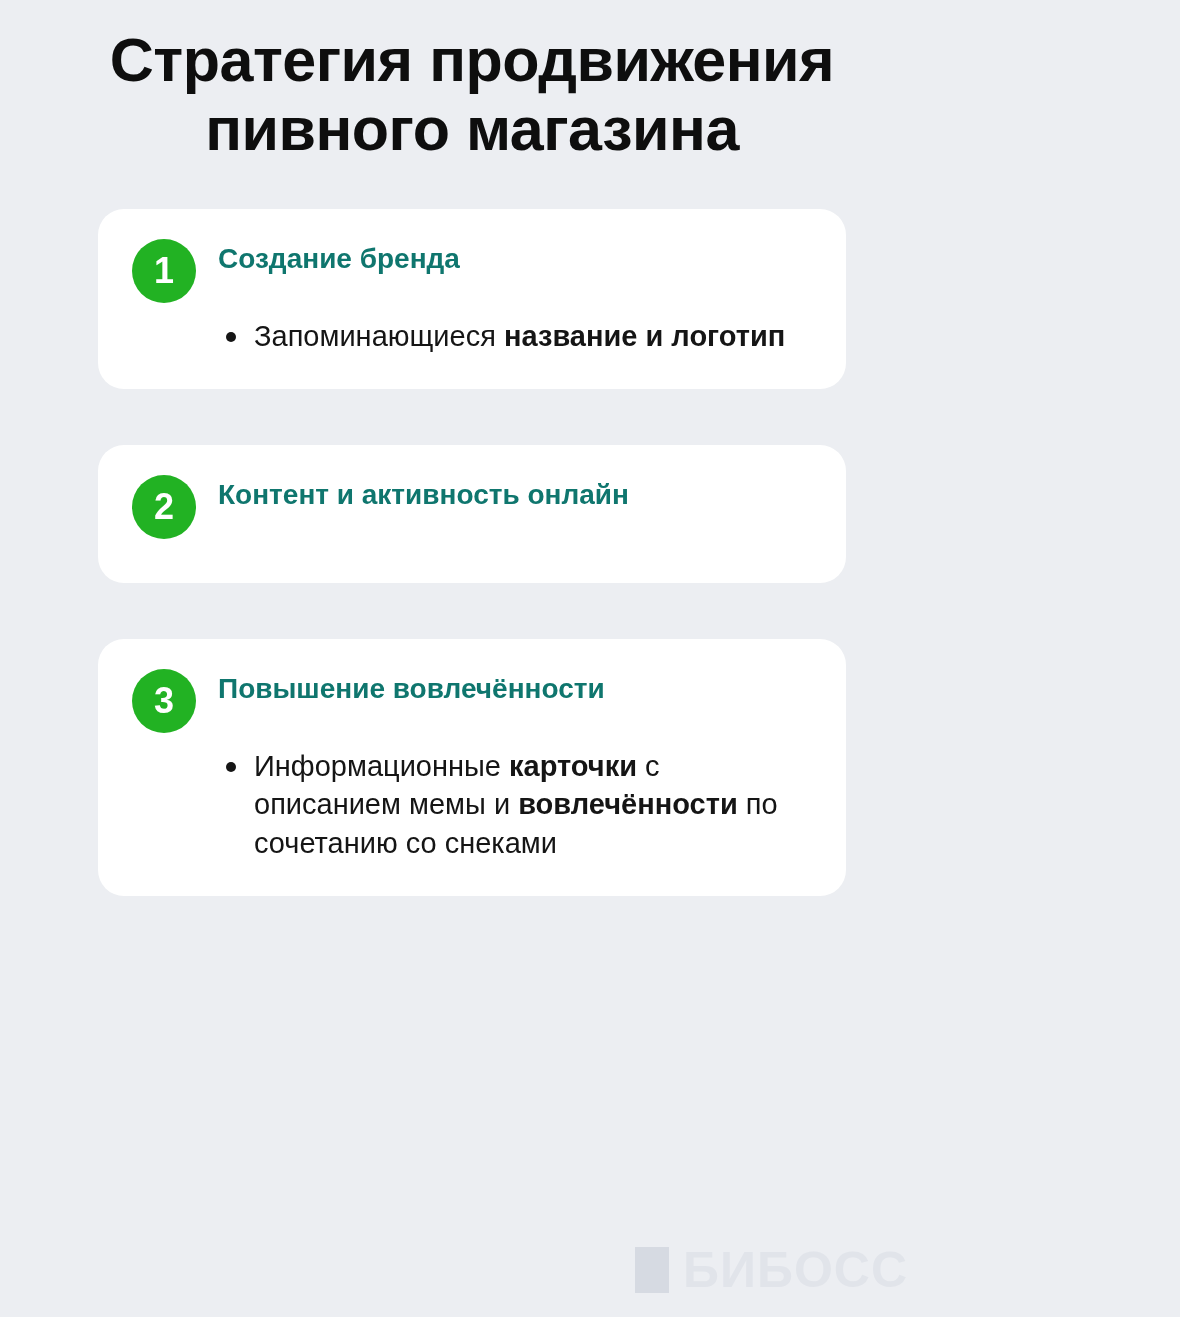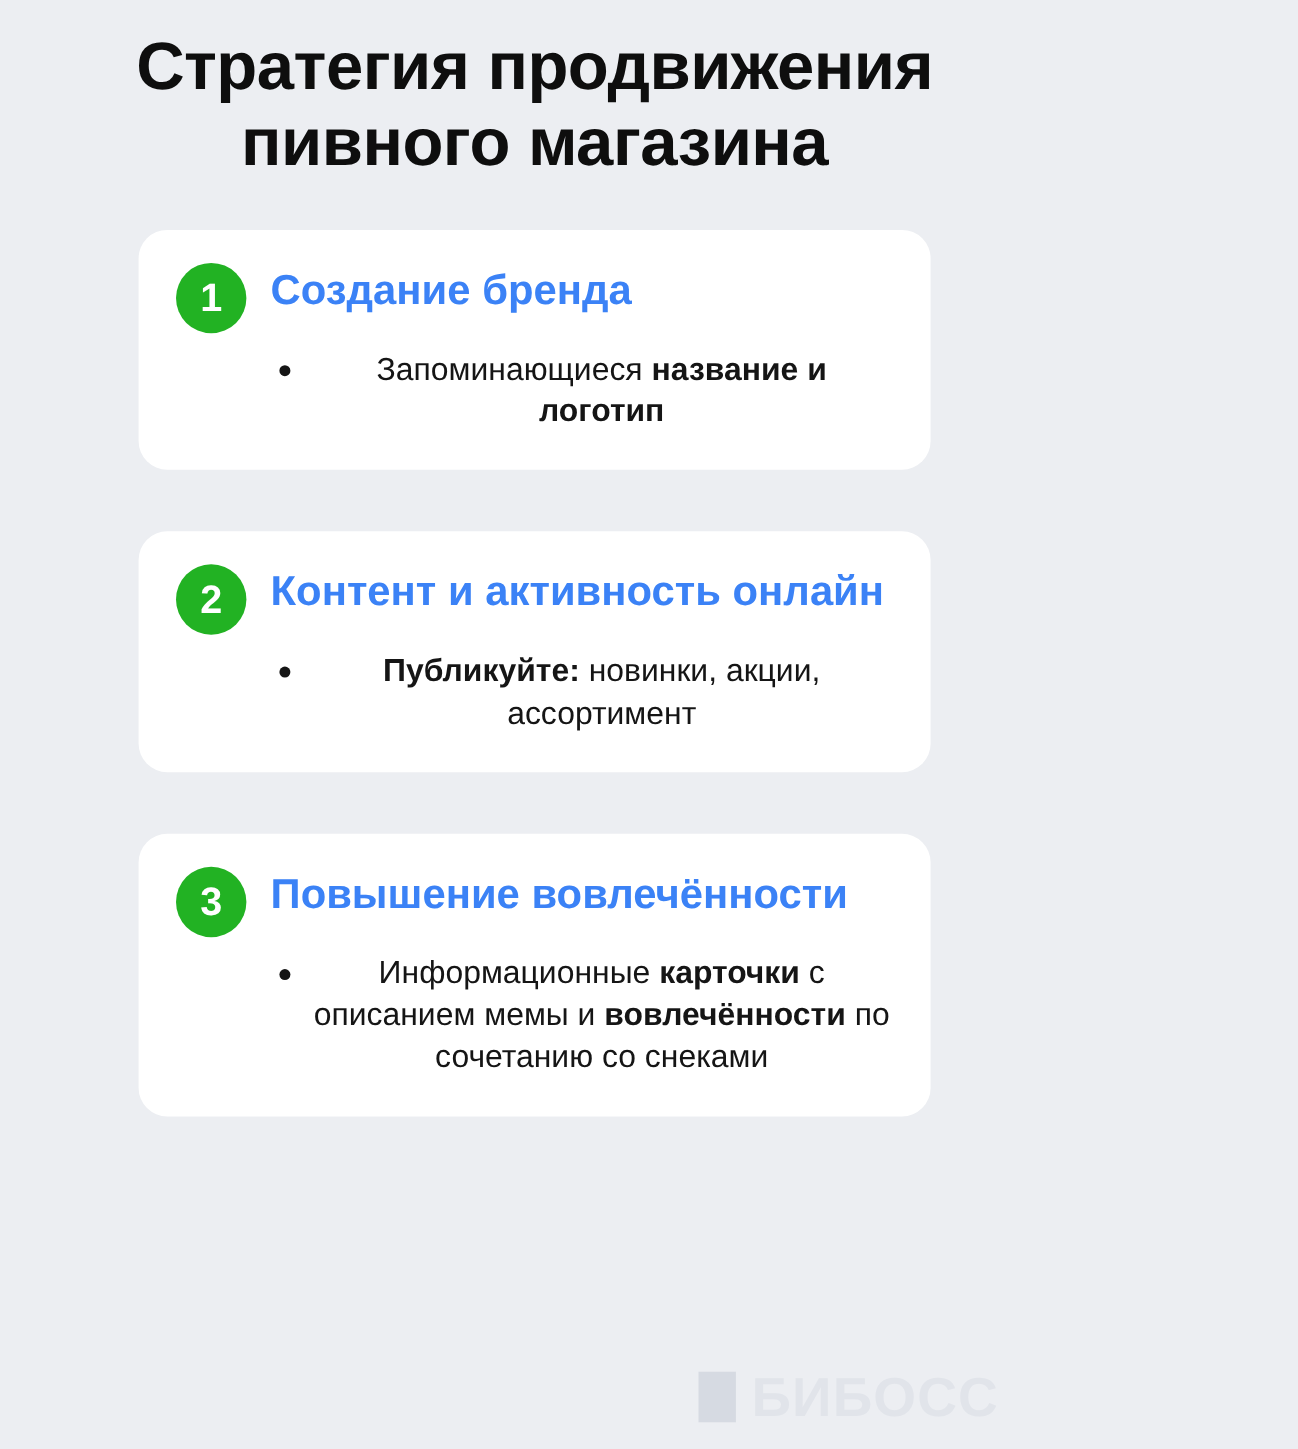--- a/index.html
+++ b/index.html
@@ -12,21 +12,20 @@
     background: #eceef2;
     font-family: "Liberation Sans", sans-serif;
     color: #111111;
     overflow: hidden;
   }
   .page {
     position: relative;
     width: 944px;
     height: 1317px;
     box-sizing: border-box;
-    padding-left: 28px;
   }
   .title {
     margin: 0;
     padding: 26px 95px 0 95px;
     text-align: center;
     font-size: 61px;
     line-height: 1.13;
     font-weight: 700;
     letter-spacing: -0.5px;
     color: #0e0e0e;
@@ -60,31 +59,30 @@
     color: #ffffff;
     font-size: 36px;
     font-weight: 700;
     display: flex;
     align-items: center;
     justify-content: center;
     line-height: 1;
     margin-top: 2px;
   }
   .card-title {
-    font-size: 38px;
+    font-size: 28px;
     font-weight: 700;
     line-height: 1.12;
-    color: #3b82f6;
+    color: #0f766e;
     padding-top: 6px;
   }
   .bullets {
     list-style: none;
     margin: 14px 0 0 0;
     padding: 0 0 0 88px;
-    text-align: center;
   }
   .bullets li {
     position: relative;
     font-size: 29px;
     line-height: 1.32;
     color: #151515;
     padding-left: 34px;
     margin-bottom: 4px;
   }
   .bullets li::before {
@@ -136,21 +134,20 @@
         <ul class="bullets">
           <li><span>Запоминающиеся </span><b>название и логотип</b></li>
         </ul>
       </div>
       <div class="card">
         <div class="card-head">
           <div class="badge">2</div>
           <div class="card-title">Контент и активность онлайн</div>
         </div>
         <ul class="bullets">
-          <li><b>Публикуйте:</b><span> новинки, акции, ассортимент</span></li>
         </ul>
       </div>
       <div class="card">
         <div class="card-head">
           <div class="badge">3</div>
           <div class="card-title">Повышение вовлечённости</div>
         </div>
         <ul class="bullets">
           <li><span>Информационные </span><b>карточки</b><span> с описанием мемы и </span><b>вовлечённости</b><span> по сочетанию со снеками</span></li>
         </ul>

